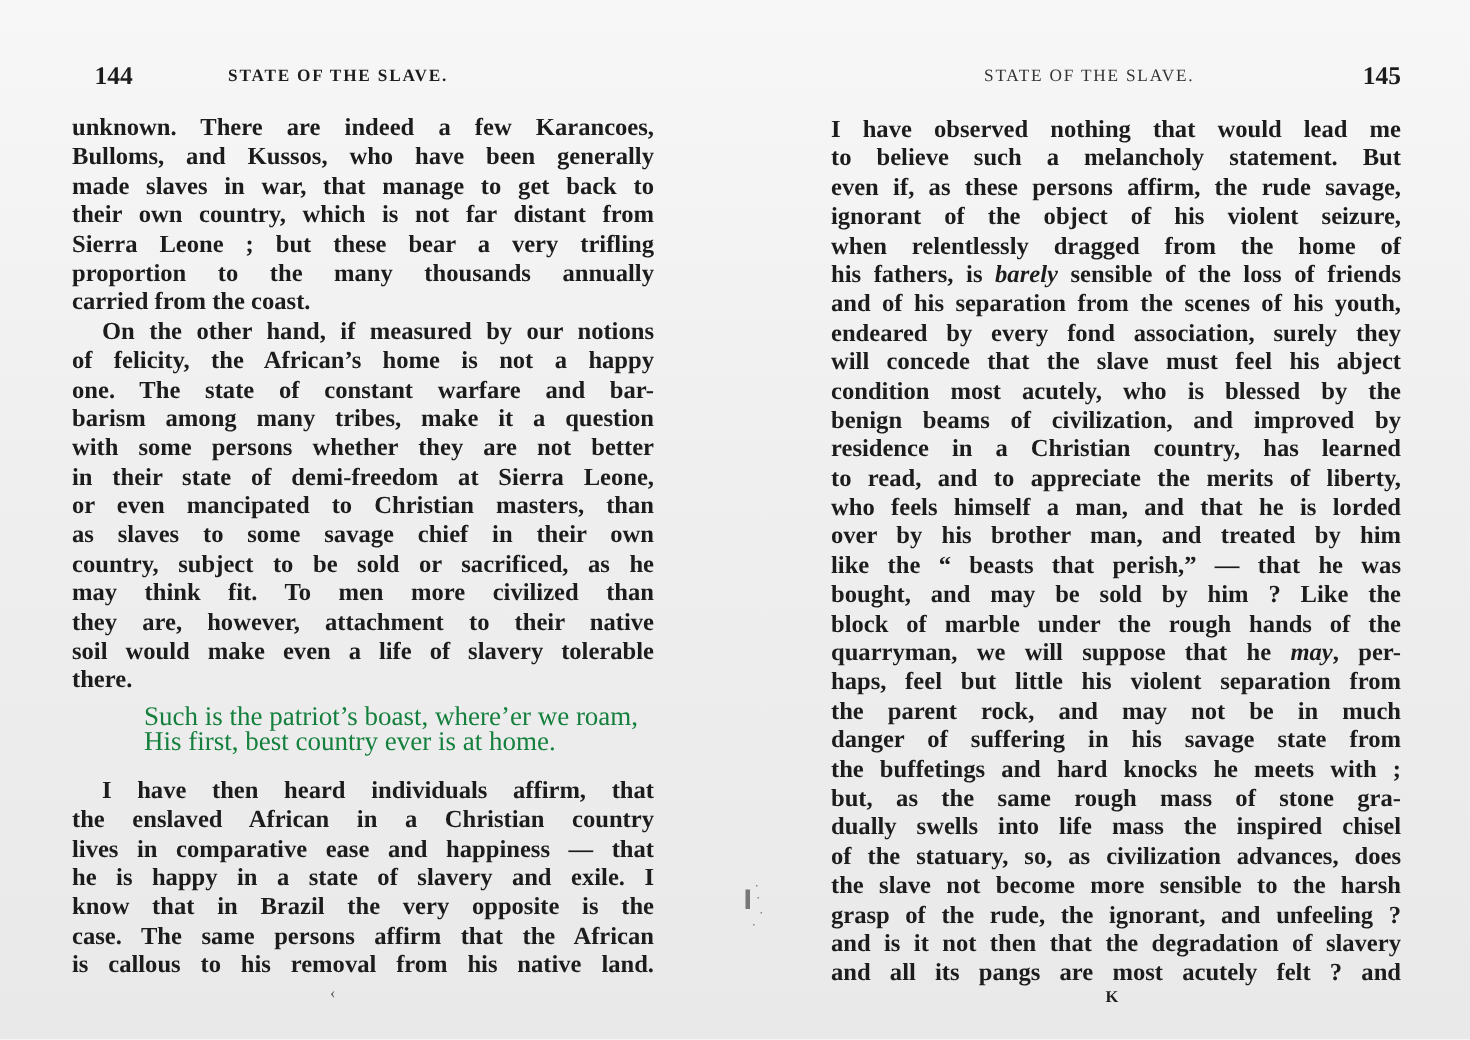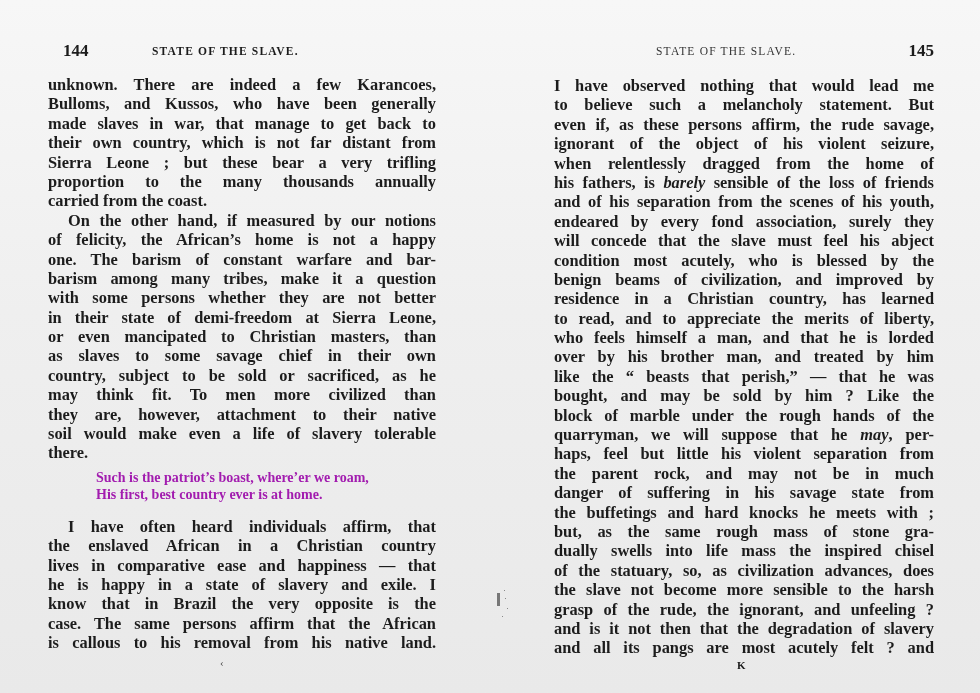--- a/index.html
+++ b/index.html
@@ -28,21 +28,21 @@
   .page-right .running-head { left: 0; font-weight: normal; color: #333; }
 
   .body-text { position: absolute; font-size: 16.4px; line-height: 19.4px; }
   .page-left .body-text { left: 48px; top: 75px; width: 388px; }
   .page-right .body-text { left: 64px; top: 76px; width: 380px; }
 
   .line { display: block; text-align: justify; text-align-last: justify; white-space: nowrap; height: 19.4px; font-weight: bold; }
   .line.last { text-align-last: left; }
   .line.indent { padding-left: 20px; }
 
-  .quote { margin: 6px 0 14px 48px; font-size: 14px; line-height: 17px; font-weight: bold; color: #a21caf; }
+  .quote { margin: 6px 0 14px 48px; font-size: 18px; line-height: 17px; font-weight: normal; color: #15803d; }
   .quote .qline { display: block; white-space: nowrap; }
 
   em { font-style: italic; }
 
   .signature-mark { position: absolute; font-size: 11px; }
   .page-left .signature-mark { left: 220px; top: 656px; color: #555; }
   .page-right .signature-mark { left: 247px; top: 659px; font-weight: bold; }
 
   .gutter-specks { position: absolute; left: 496px; top: 588px; width: 14px; height: 40px; }
   .gutter-specks .bar { position: absolute; left: 1px; top: 5px; width: 3px; height: 13px; background: #777; }
@@ -62,38 +62,38 @@
       <span class="line">Bulloms, and Kussos, who have been generally</span>
       <span class="line">made slaves in war, that manage to get back to</span>
       <span class="line">their own country, which is not far distant from</span>
       <span class="line">Sierra Leone ; but these bear a very trifling</span>
       <span class="line">proportion to the many thousands annually</span>
       <span class="line last">carried from the coast.</span>
     </div>
     <div>
       <span class="line indent">On the other hand, if measured by our notions</span>
       <span class="line">of felicity, the African’s home is not a happy</span>
-      <span class="line">one.  The barism of constant warfare and bar-</span>
+      <span class="line">one.  The state of constant warfare and bar-</span>
       <span class="line">barism among many tribes, make it a question</span>
       <span class="line">with some persons whether they are not better</span>
       <span class="line">in their state of demi-freedom at Sierra Leone,</span>
       <span class="line">or even mancipated to Christian masters, than</span>
       <span class="line">as slaves to some savage chief in their own</span>
       <span class="line">country, subject to be sold or sacrificed, as he</span>
       <span class="line">may think fit.  To men more civilized than</span>
       <span class="line">they are, however, attachment to their native</span>
       <span class="line">soil would make even a life of slavery tolerable</span>
       <span class="line last">there.</span>
     </div>
     <div class="quote">
       <span class="qline">Such is the patriot’s boast, where’er we roam,</span>
       <span class="qline">His first, best country ever is at home.</span>
     </div>
     <div>
-      <span class="line indent">I have often heard individuals affirm, that</span>
+      <span class="line indent">I have then heard individuals affirm, that</span>
       <span class="line">the enslaved African in a Christian country</span>
       <span class="line">lives in comparative ease and happiness — that</span>
       <span class="line">he is happy in a state of slavery and exile.   I</span>
       <span class="line">know that in Brazil the very opposite is the</span>
       <span class="line">case.   The same persons affirm that the African</span>
       <span class="line">is callous to his removal from his native land.</span>
     </div>
   </div>
   <span class="signature-mark">‹</span>
 </div>

